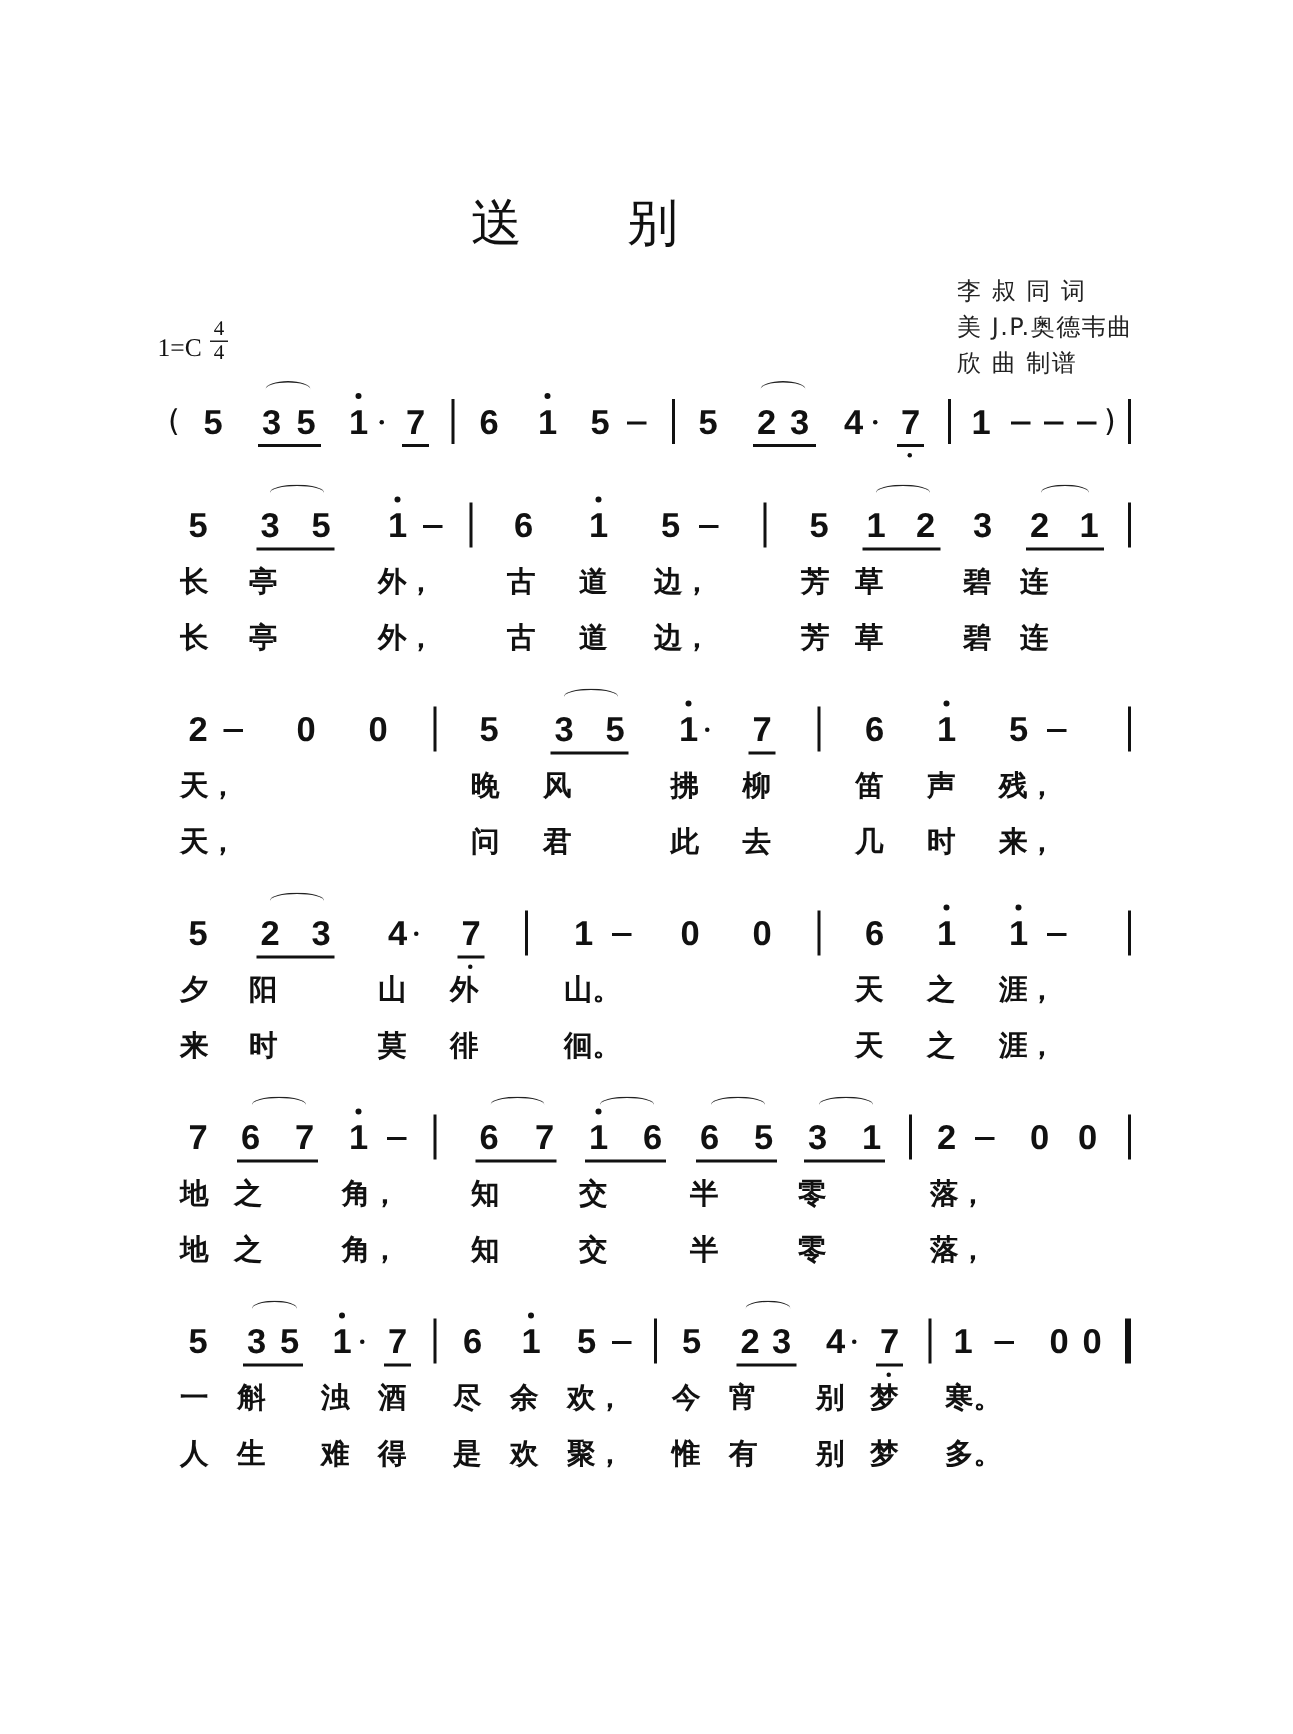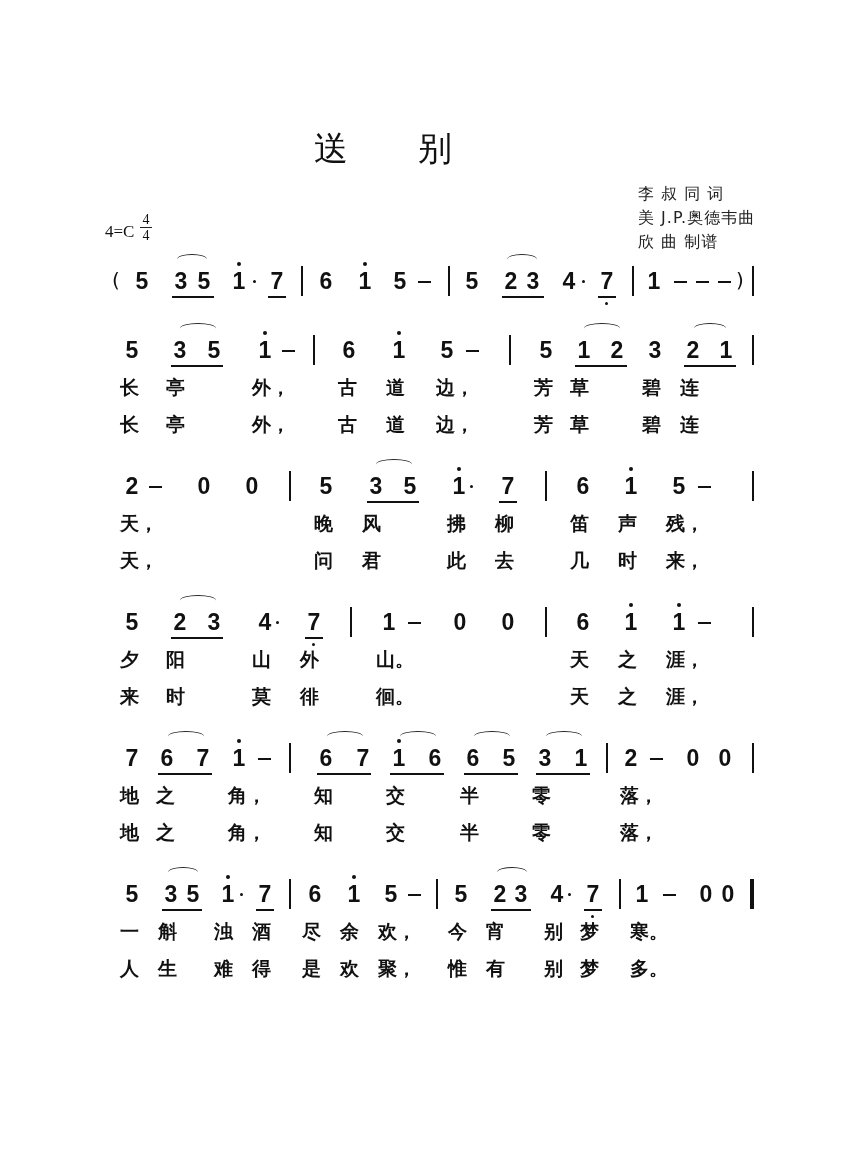--- a/index.html
+++ b/index.html
@@ -32,21 +32,21 @@
   <span class="title" style="left:418px">别</span>
 </div>
 
 <div>
   <div class="credit" style="top:184px">李 叔 同 词</div>
   <div class="credit" style="top:208px">美 J.P.奥德韦曲</div>
   <div class="credit" style="top:232px">欣  曲  制谱</div>
 </div>
 
 <div>
-  <span class="key">4=C</span>
+  <span class="key">1=C</span>
   <div class="ts">
     <div>4</div>
     <div class="bar">4</div>
   </div>
 </div>
 
 <div class="line" style="top:268px">
   <span class="paren" style="left:112px">(</span>
   <span class="n" style="left:133px">5</span>
   <span class="slur" style="left:177px;width:30px"></span>

